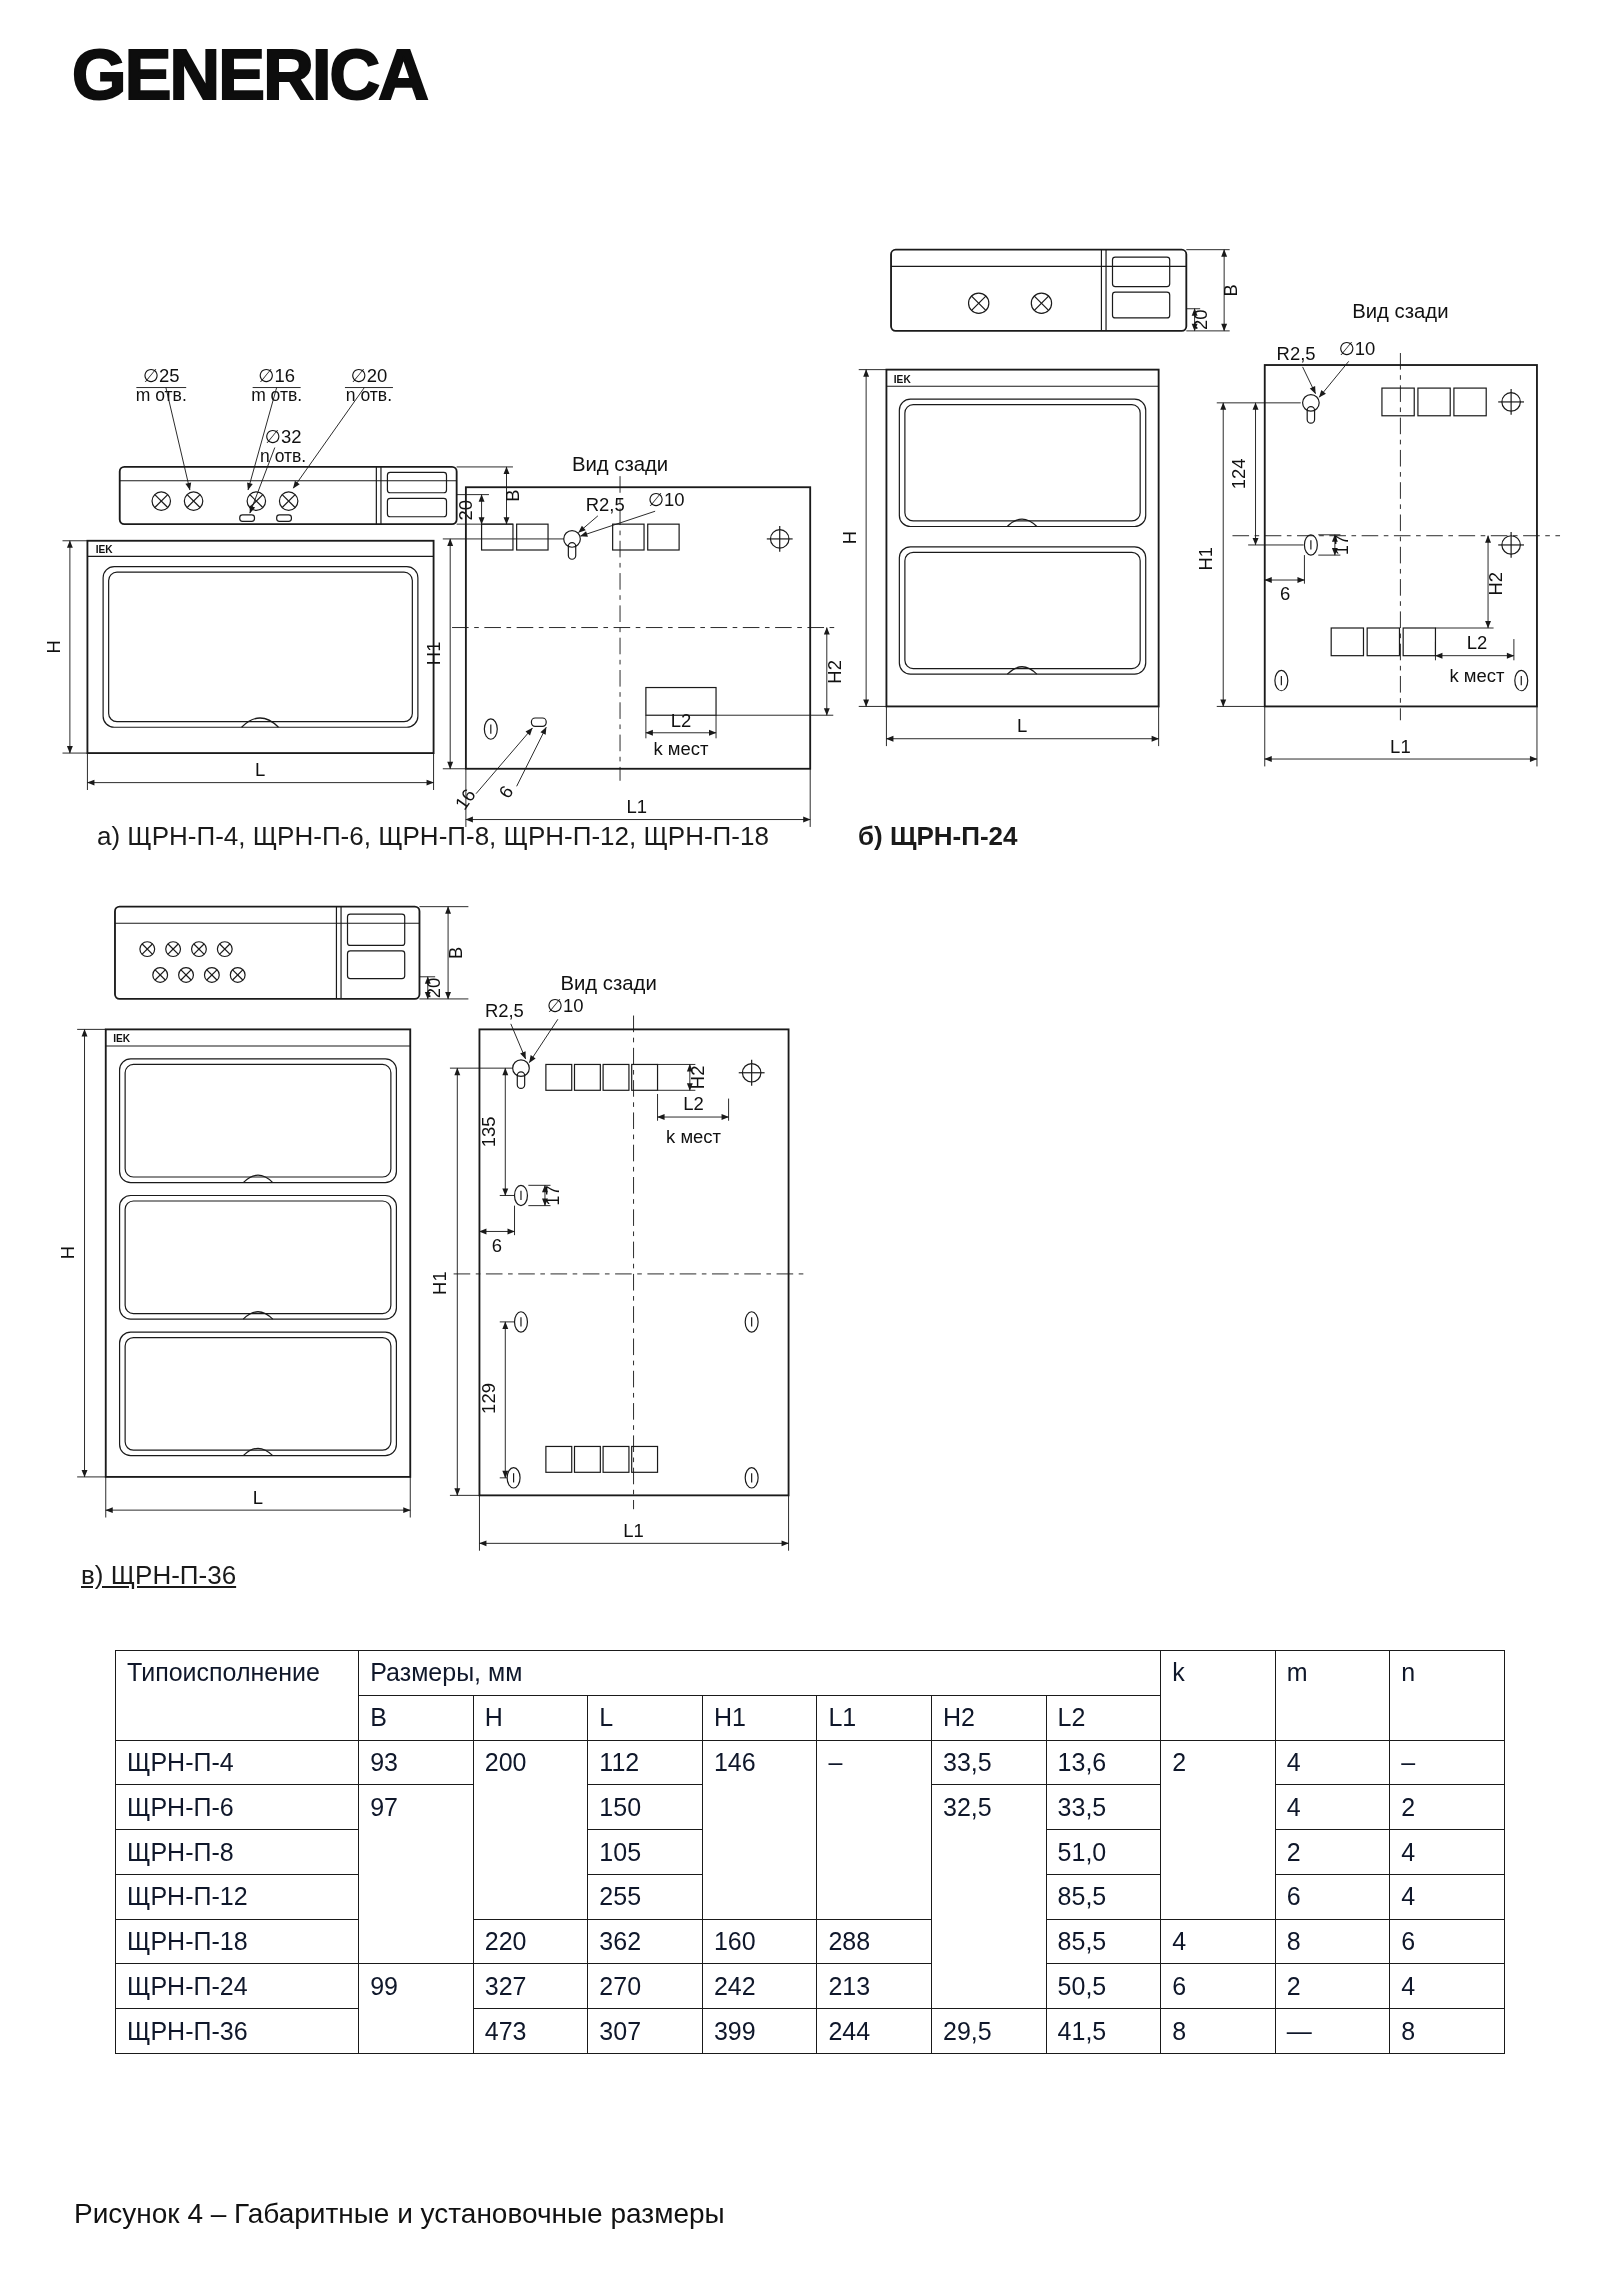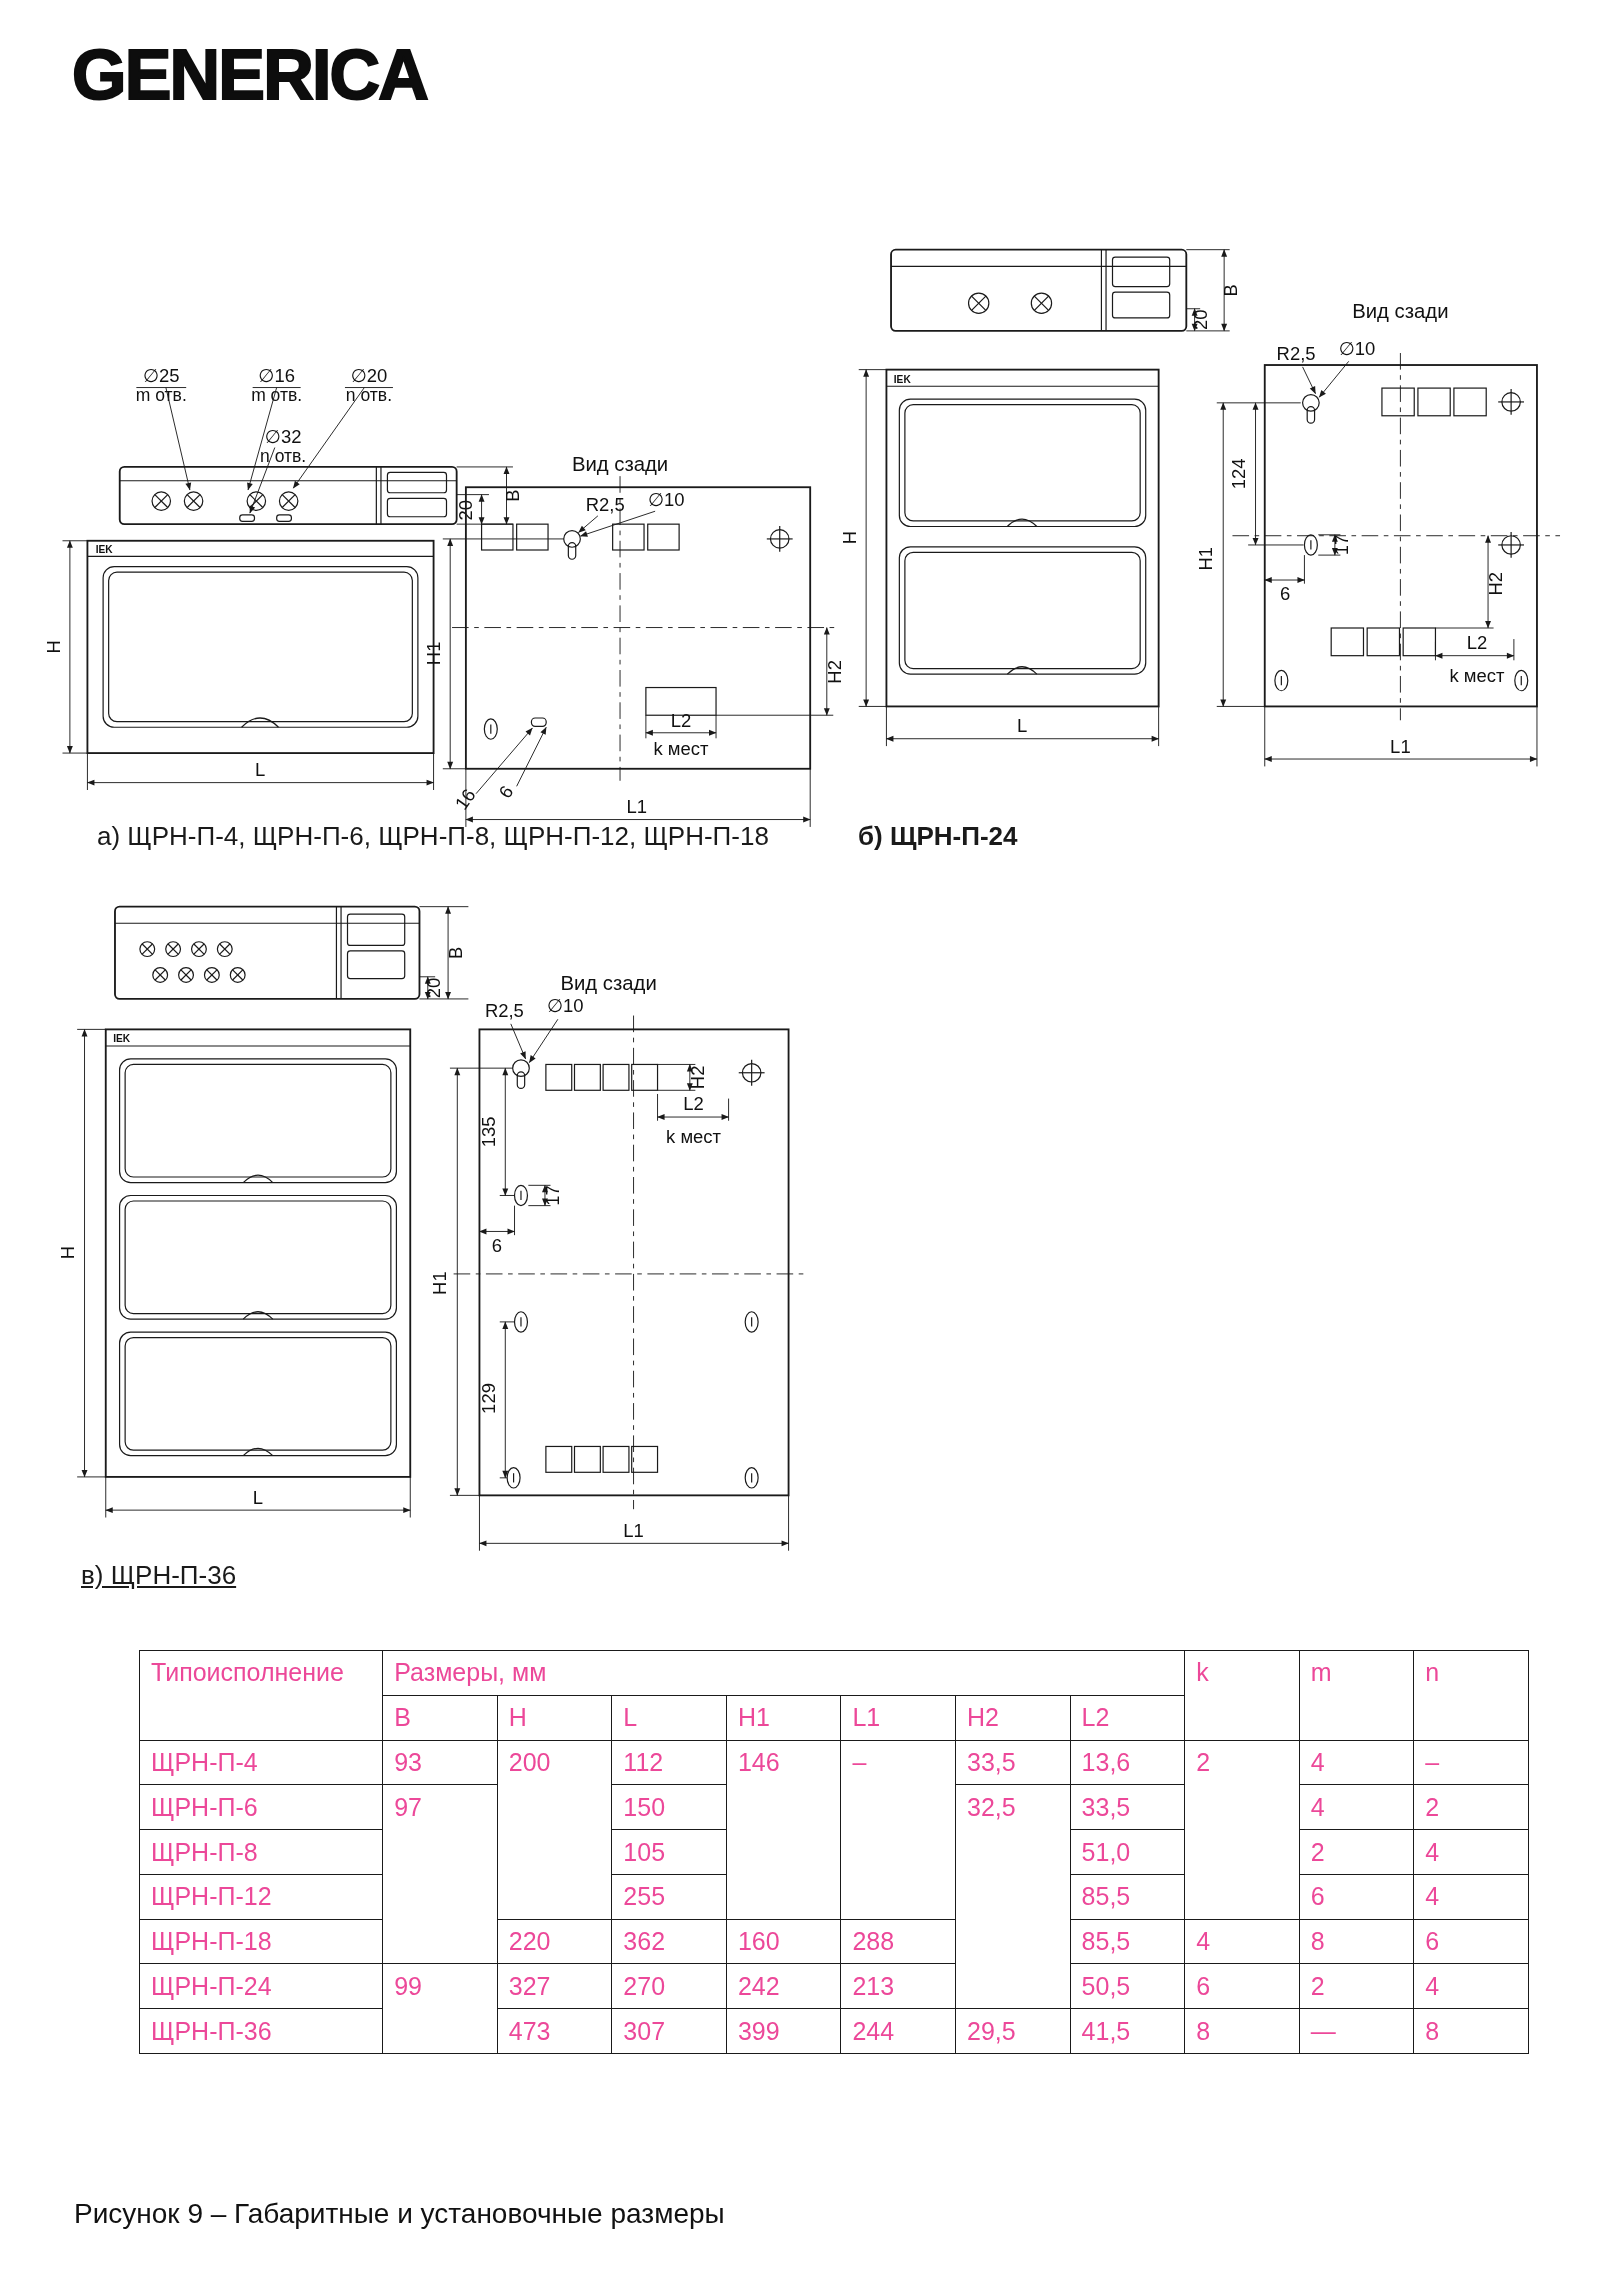--- a/index.html
+++ b/index.html
@@ -19,21 +19,21 @@
   svg .d   { fill:none; stroke:#1a1a1a; stroke-width:1.3; }
   svg .dim { fill:none; stroke:#1a1a1a; stroke-width:1; }
   svg .cl  { fill:none; stroke:#1a1a1a; stroke-width:1; stroke-dasharray:18 6 5 6; }
   svg text { fill:#111; font-family:"Liberation Sans", sans-serif; font-size:20px; text-anchor:middle; }
   svg text.s    { font-size:19px; }
   svg text.ttl  { font-size:22px; }
   svg text.brand{ font-size:11px; font-weight:700; text-anchor:start; }
 
   table.dims {
     position:absolute; left:115px; top:1650px; width:1390px;
-    border-collapse:collapse; table-layout:fixed; font-size:25px; color:#ec4899;margin-left:24px;
+    border-collapse:collapse; table-layout:fixed; font-size:25px; color:#0f172a;
   }
   table.dims col.c0 { width:242px; }
   table.dims col.cn { width:114px; }
   table.dims th, table.dims td {
     border:1.8px solid #1a1a1a; text-align:left; font-weight:400;
     padding:7.4px 11px; vertical-align:top; height:43px; overflow:hidden;
   }
 </style>
 </head>
 <body>
@@ -495,16 +495,16 @@
         <td>244</td>
         <td>29,5</td>
         <td>41,5</td>
         <td>8</td>
         <td>—</td>
         <td>8</td>
       </tr>
     </tbody>
   </table>
 
-  <div class="main-caption">Рисунок 9 – Габаритные и установочные размеры</div>
+  <div class="main-caption">Рисунок 4 – Габаритные и установочные размеры</div>
 
 </div>
 
 
 </body></html>

